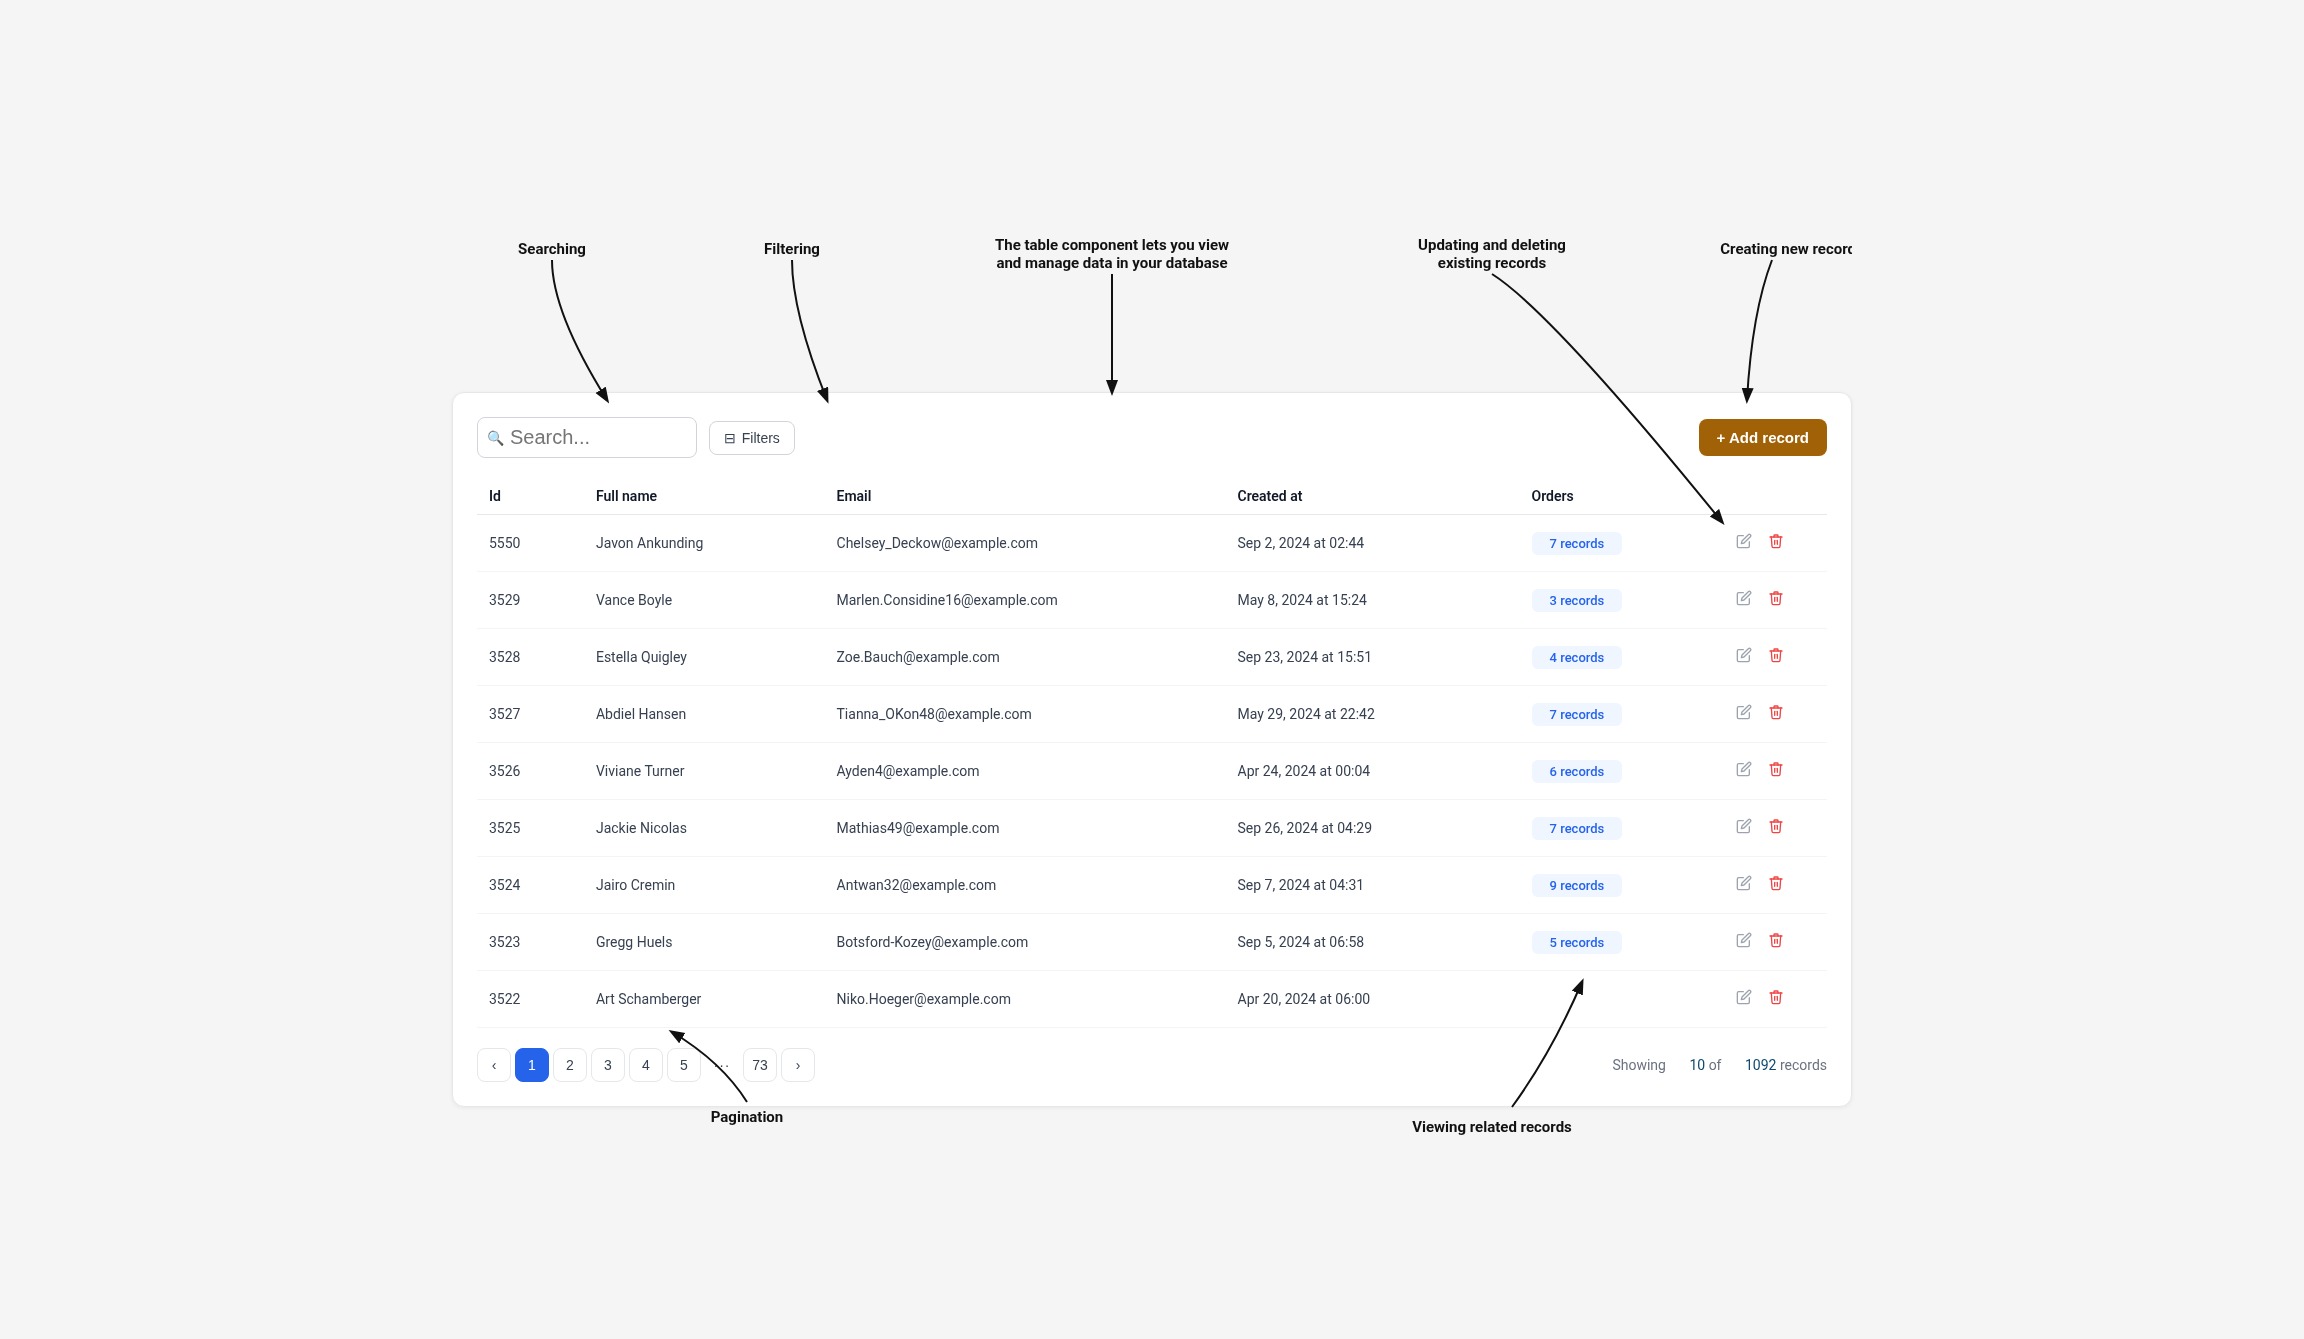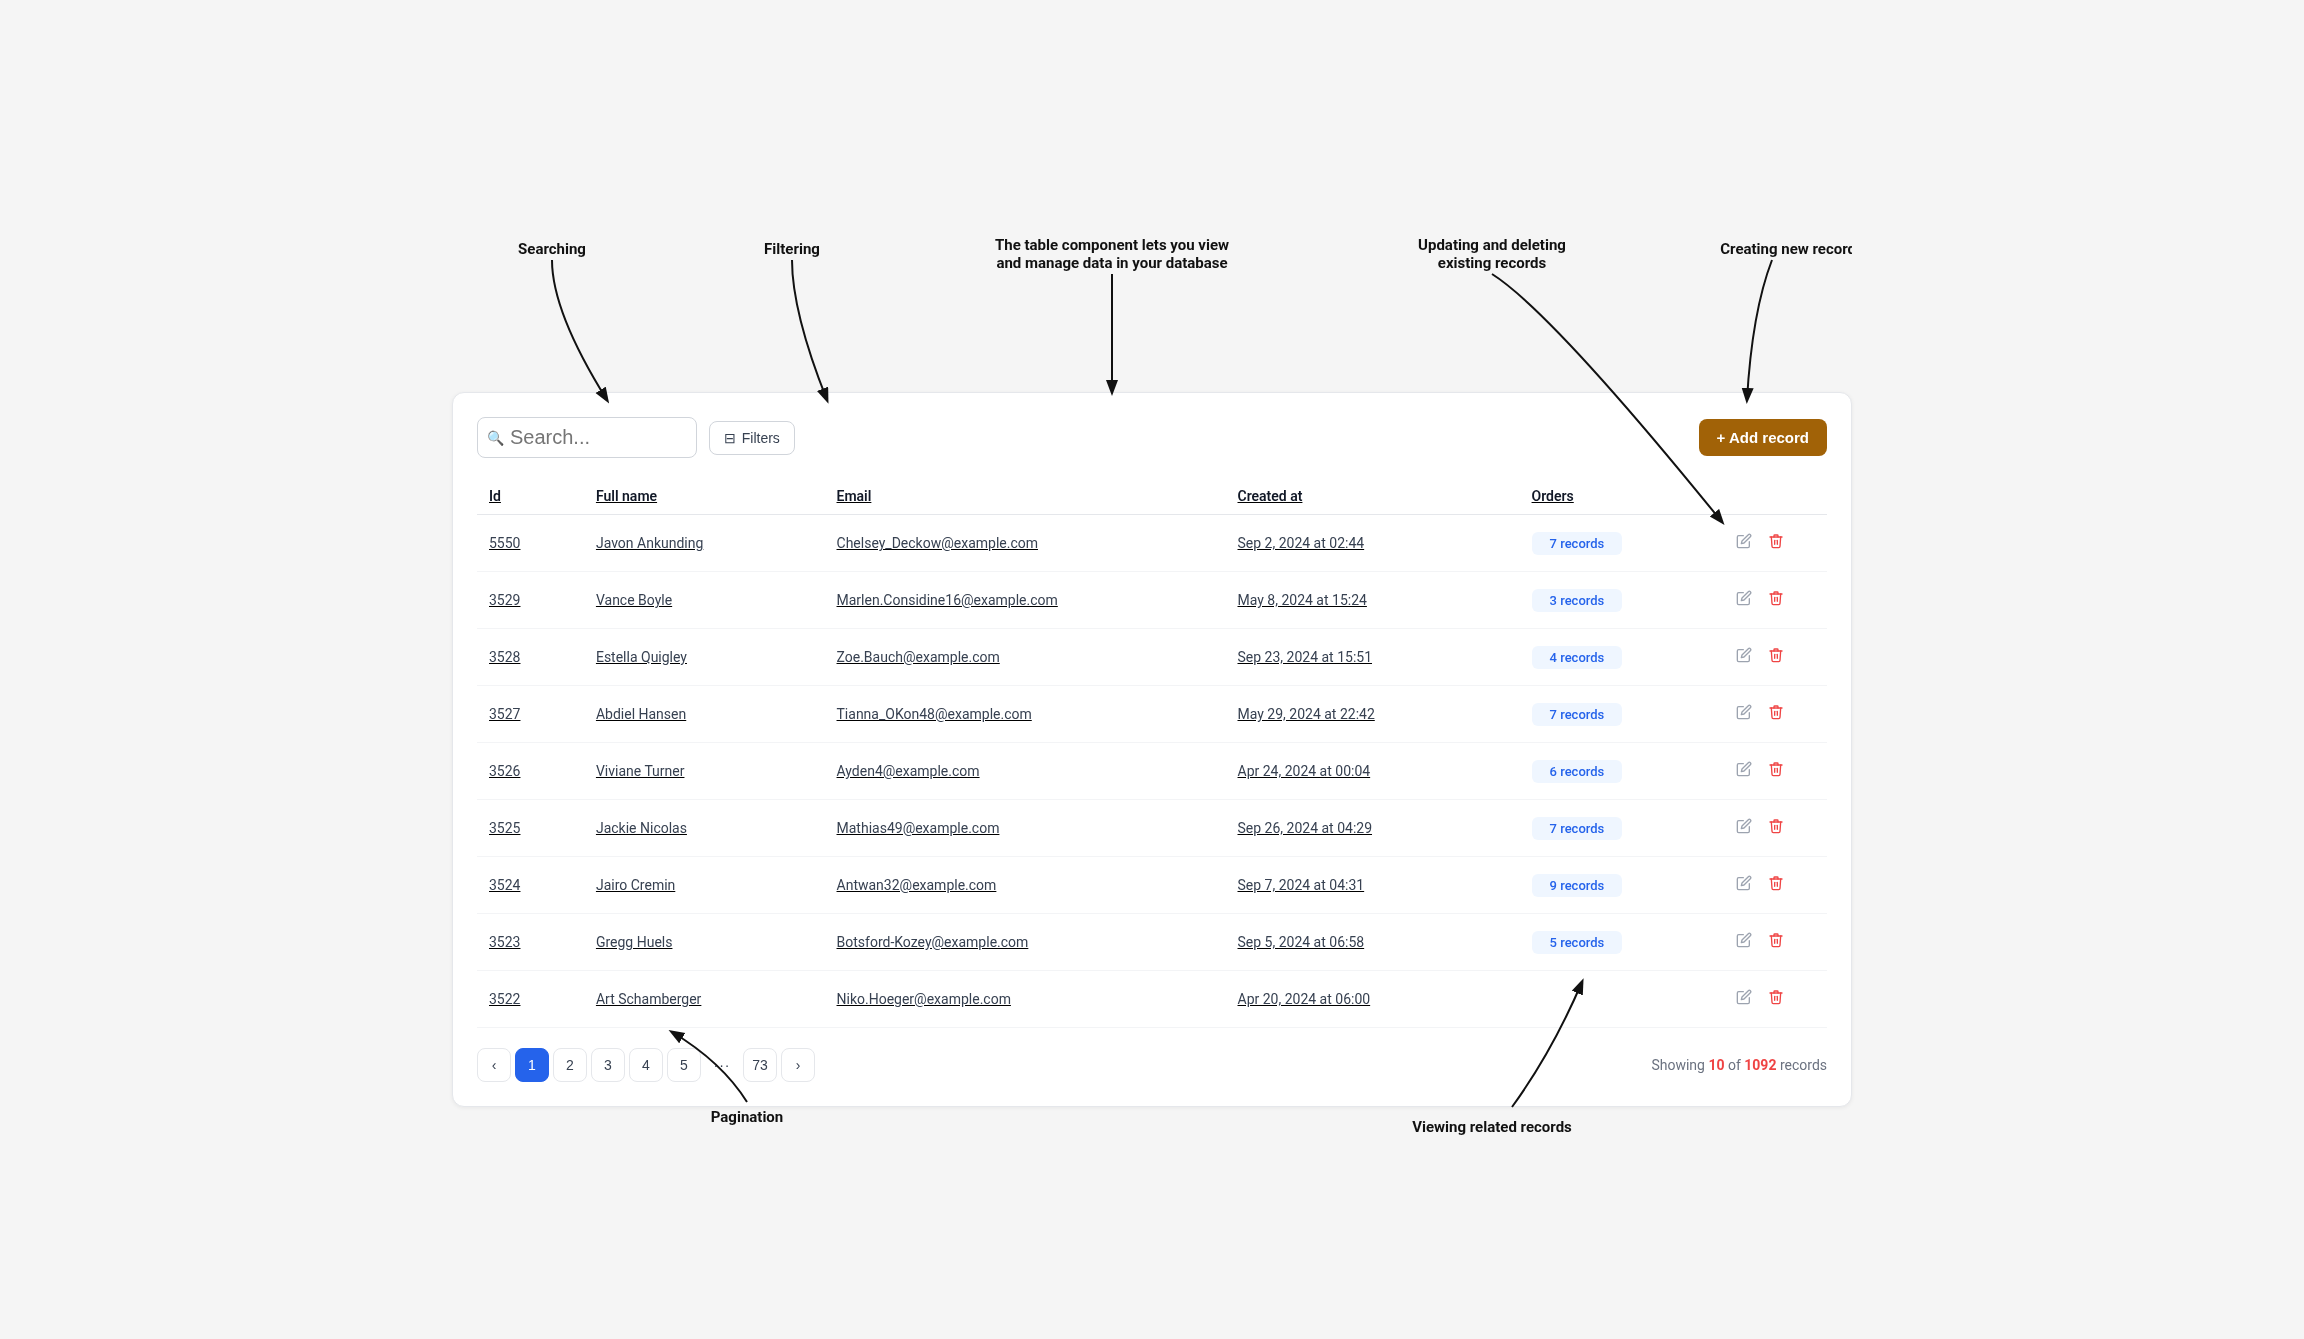--- a/index.html
+++ b/index.html
@@ -91,21 +91,20 @@
       padding: 10px 18px;
       font-size: 15px;
       font-weight: 600;
       cursor: pointer;
     }
 
     
     table {
       width: 100%;
       border-collapse: collapse;
-      text-decoration: underline;
     }
 
     thead tr {
       border-bottom: 1px solid #e5e7eb;
     }
 
     thead th {
       text-align: left;
       padding: 10px 12px;
       font-size: 14px;
@@ -190,22 +189,23 @@
       cursor: default;
       letter-spacing: 1px;
     }
 
     .showing-text {
       font-size: 14px;
       color: #6b7280;
     }
 
     .showing-text strong {
-      color: #ef4444;
-      font-weight: 700;
+      color: #0c4a6e;
+      font-weight: 400;
+      margin-left: 20px;
     }
 
     
     .annotations-overlay {
       position: absolute;
       top: 0;
       left: 0;
       width: 100%;
       height: 100%;
       pointer-events: none;

